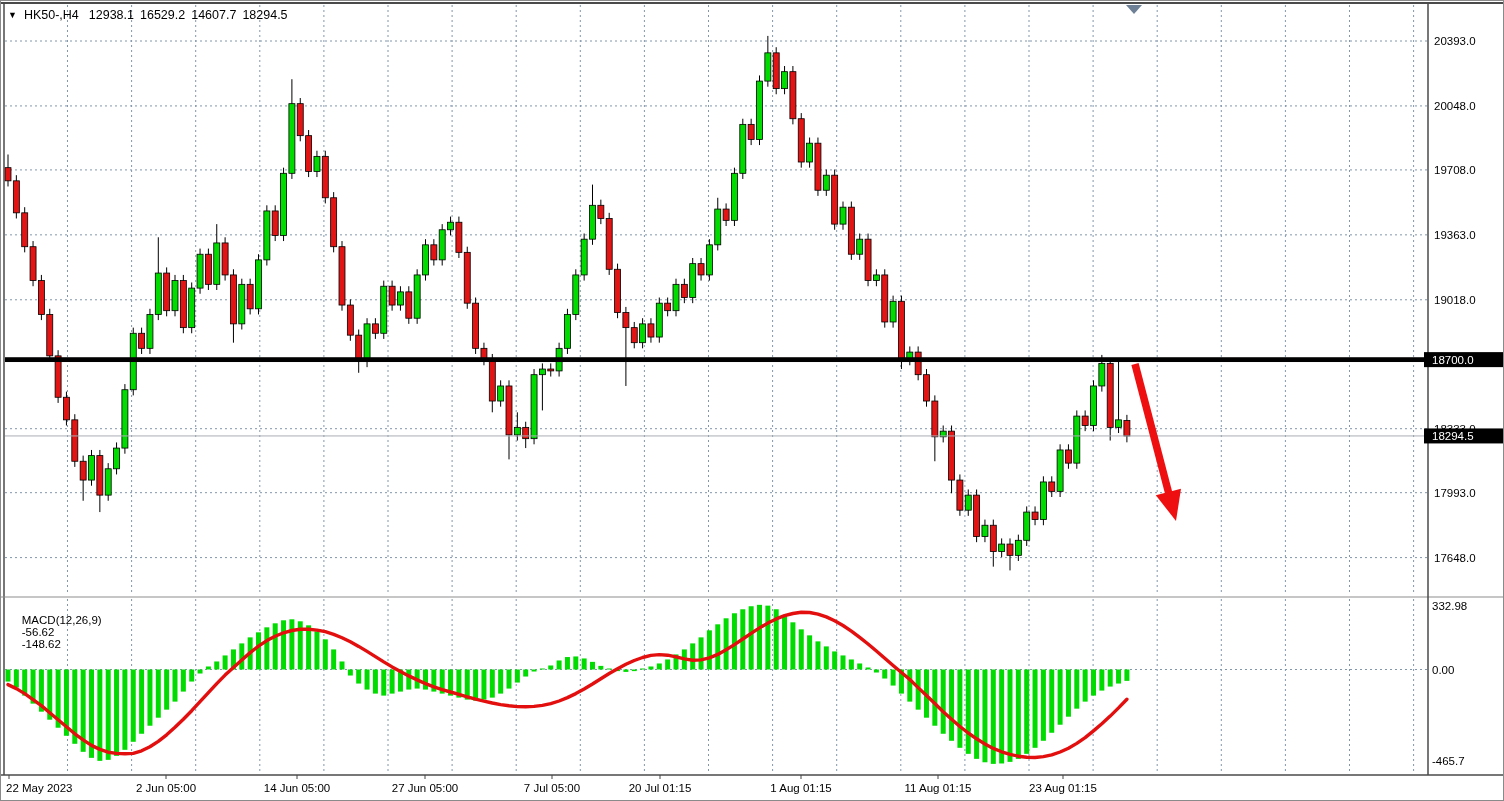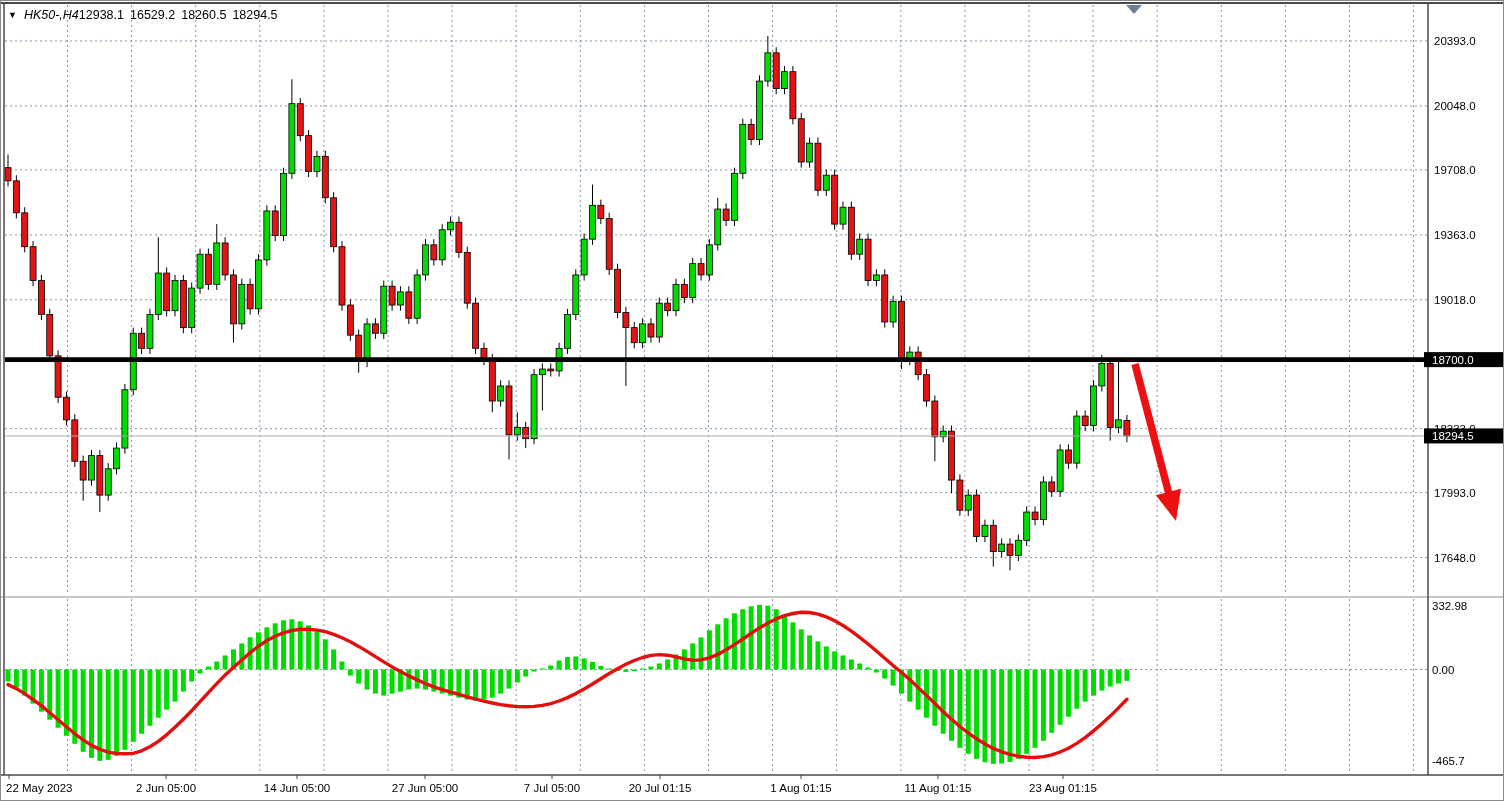--- a/index.html
+++ b/index.html
@@ -7,21 +7,21 @@
     position:relative;width:1502px;height:799px;background:#ffffff;
     border:1px solid #8a8a8a;overflow:hidden;
     font-family:"Liberation Sans",sans-serif;
   }
   #chart-svg{position:absolute;left:0;top:0;}
   .overlay{position:absolute;color:#000;white-space:pre;}
   #title-bar{
     left:7px;top:7px;font-size:12.5px;display:flex;align-items:center;gap:0;
   }
   #title-bar .tri{font-size:9px;margin-right:7px;line-height:12px;}
-  #title-bar .sym{font-style:italic;}
+  #title-bar .sym{margin-right:10px;}
   #title-bar .v{margin-right:6px;}
   #macd-label{
     left:8px;top:601px;font-size:11.5px;
   }
   #macd-label span{margin-right:5px;}
 </style>
 </head>
 <body>
 
 <div id="win">
@@ -546,17 +546,22 @@
         <line x1="1062" y1="774" x2="1062" y2="778" stroke="#444" stroke-width="1"></line>
         <text x="1062" y="791" font-size="11.5px" fill="#000" font-family="&quot;Liberation Sans&quot;,sans-serif" text-anchor="middle">23 Aug 01:15</text>
       </g>
     </svg>
 
   <div class="overlay" id="title-bar">
     <span class="tri">▼</span>
     <span class="sym">HK50-,H4</span>
     <span class="v">12938.1</span>
     <span class="v">16529.2</span>
-    <span class="v">18260.5</span>
+    <span class="v">14607.7</span>
     <span class="v">18294.5</span>
   </div>
 
+  <div class="overlay" id="macd-label">
+    <span>MACD(12,26,9)</span>
+    <span>-56.62</span>
+    <span>-148.62</span>
+  </div>
 </div>
 
 </body></html>

